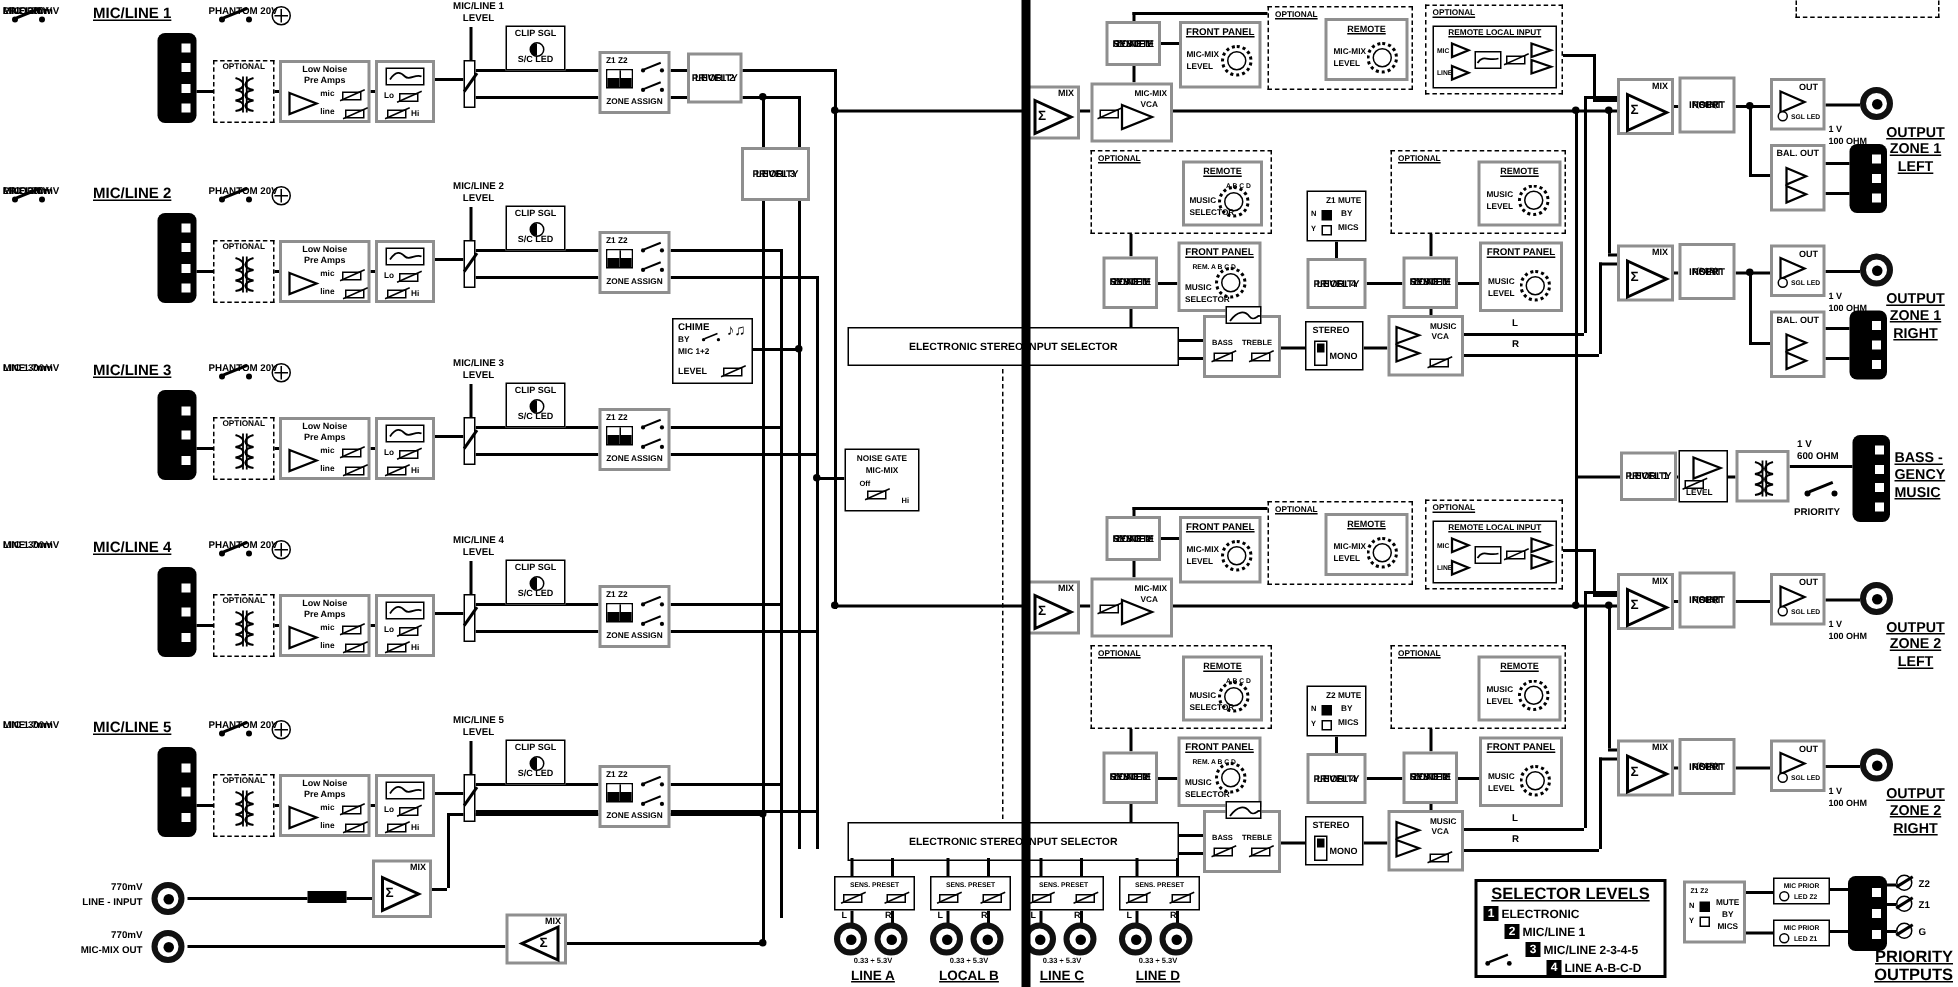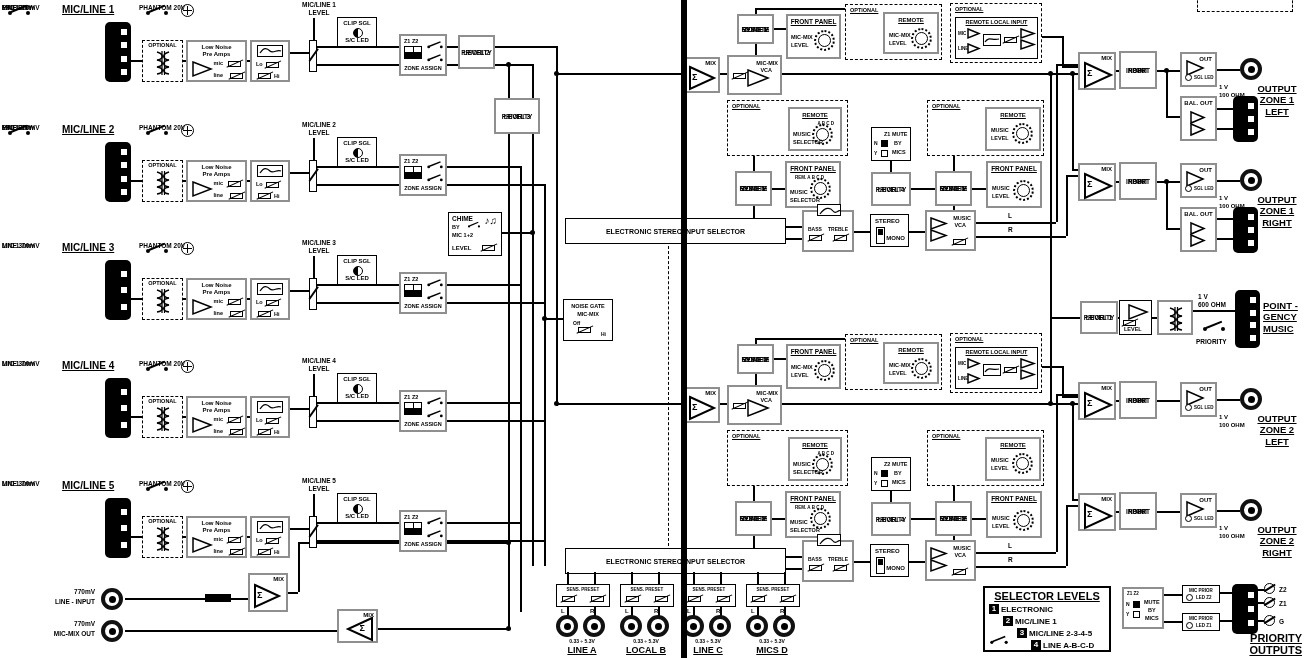--- a/index.html
+++ b/index.html
@@ -1112,21 +1112,21 @@
       <b></b>
     </i>
 <span class="t t65" style="left:1196px;top:338px">PRIORITY</span>
 <div class="blk" style="left:1235px;top:290px;width:25px;height:58px">
       <i class="pin"></i>
       <i class="pin"></i>
       <i class="pin"></i>
       <i class="pin"></i>
     </div>
 <div style="left:1263px;top:300px;width:40px">
-      <span class="t t95 u" style="position:static;display:block">POINT -</span>
+      <span class="t t95 u" style="position:static;display:block">BASS -</span>
       <span class="t t95 u" style="position:static;display:block">GENCY</span>
       <span class="t t95 u" style="position:static;display:block">MUSIC</span>
     </div>
 
 <span class="t t65 r" style="left:30px;top:588px;width:65px">770mV</span>
 <span class="t t65 r" style="left:20px;top:598px;width:75px">LINE - INPUT</span>
 <i class="rca" style="left:101px;top:588px"></i>
 <div class="box" style="left:248px;top:573px;width:40px;height:39px">
       <span class="t t6 mixt">MIX</span>
       <svg class="tr" width="26" height="24" style="left:4px;top:9px">
@@ -1204,21 +1204,21 @@
   <div class="kb" style="left:746px;top:584px;width:54px;height:23px">
         <span class="t t45 c" style="left:0;right:0;top:2px">SENS. PRESET</span>
         <i class="pot" style="left:5px;top:11px"></i>
         <i class="pot" style="right:5px;top:11px"></i>
       </div>
   <span class="t t6" style="left:751px;top:608px">L</span>
       <span class="t t6" style="left:780px;top:608px">R</span>
   <i class="rca" style="left:746px;top:615px"></i>
       <i class="rca" style="left:773px;top:615px"></i>
   <span class="t t5 c" style="left:742px;top:638px;width:60px">0.33 ÷ 5.3V</span>
-  <span class="t t9 u c" style="left:742px;top:645px;width:60px">MICS D</span>
+  <span class="t t9 u c" style="left:742px;top:645px;width:60px">LINE D</span>
 </div>
 
 <div class="kb" style="left:983px;top:586px;width:128px;height:66px;border-width:2px">
   <span class="t t11 u c" style="left:0;right:0;top:2px">SELECTOR LEVELS</span>
   <i class="num" style="left:4px;top:16px">1</i>
       <span class="t t8" style="left:16px;top:17px">ELECTRONIC</span>
   <i class="num" style="left:18px;top:28px">2</i>
       <span class="t t8" style="left:30px;top:29px">MIC/LINE 1</span>
   <i class="num" style="left:32px;top:40px">3</i>
       <span class="t t8" style="left:44px;top:41px">MIC/LINE 2-3-4-5</span>

